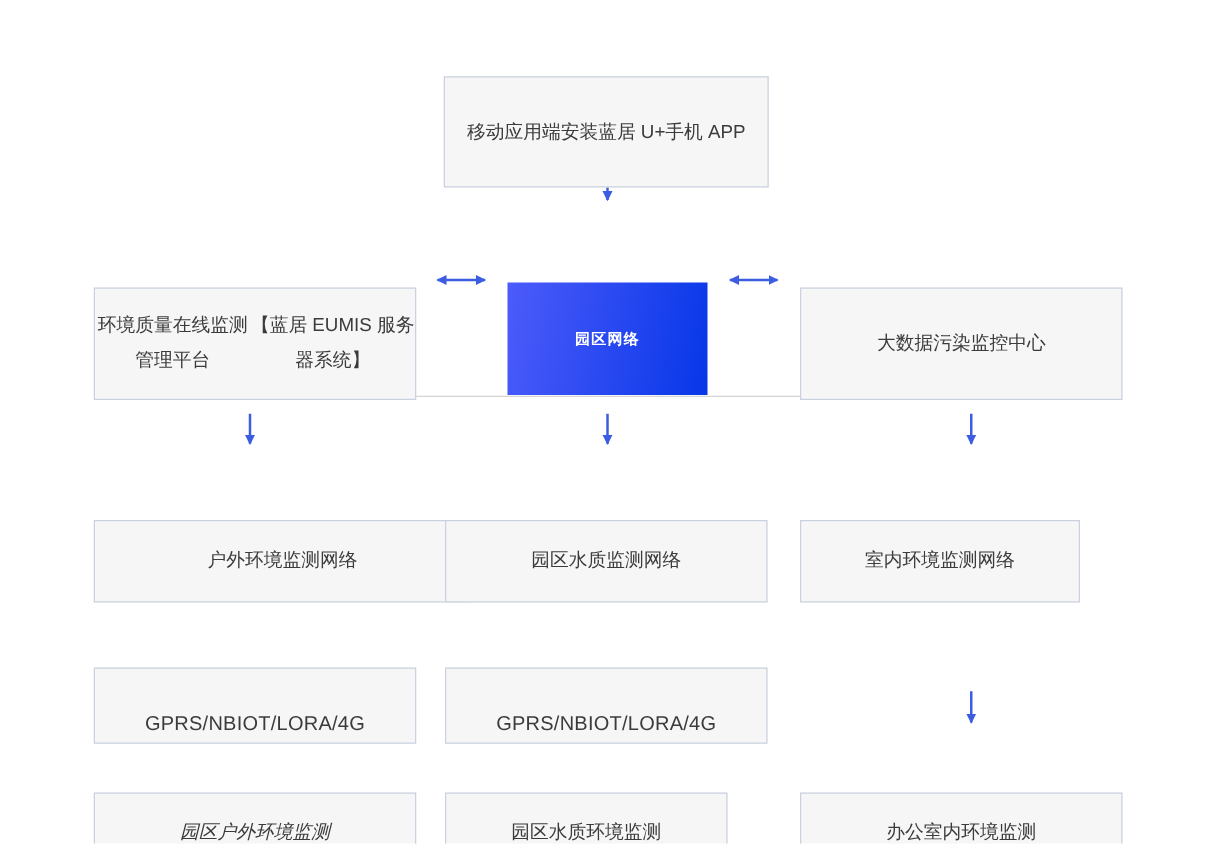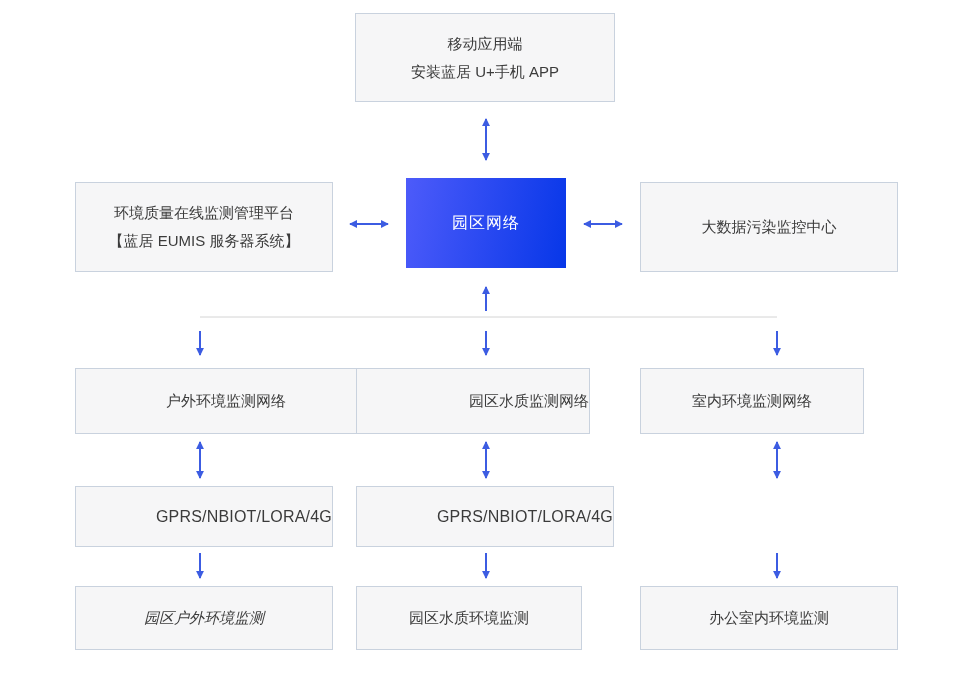--- a/index.html
+++ b/index.html
@@ -4,26 +4,26 @@
 <style>
   html,body{margin:0;padding:0;background:#ffffff;}
   .canvas{
     position:relative;width:972px;height:675px;background:#ffffff;
     font-family:"Liberation Sans","DejaVu Sans",sans-serif;overflow:hidden;
   }
   .arrows{position:absolute;left:0;top:0;}
   .node{
     position:absolute;box-sizing:border-box;
     background:#f6f6f7;border:1px solid #c9d2de;
-    display:flex;flex-direction:column;align-items:center;justify-content:center;
-    text-align:center;color:#3b3b3b;font-size:15px;line-height:28px;
+    display:flex;flex-direction:row;align-items:center;justify-content:center;
+    text-align:center;color:#3b3b3b;font-size:15px;line-height:28px;margin-top:48px;
   }
   .node--accent{
     background:linear-gradient(100deg,#4d5bfa 0%,#0737e8 100%);
-    border:none;color:#ffffff;font-size:16px;letter-spacing:1px;line-height:90px;
+    border:none;color:#ffffff;font-size:12px;letter-spacing:1px;line-height:90px;font-weight:bold;
   }
   .node--protocol{font-size:16px;letter-spacing:0.2px;align-items:flex-end;}
   .node span{display:block;}
 </style>
 </head>
 <body>
 
 <div class="canvas">
 
   <svg class="arrows" width="972" height="675" viewBox="0 0 972 675">
@@ -70,21 +70,21 @@
     <span>园区网络</span>
   </div>
 
   <div class="node" style="left:640px;top:182px;width:258px;height:90px;">
     <span>大数据污染监控中心</span>
   </div>
 
   <div class="node" style="left:75px;top:368px;width:302px;height:66px;">
     <span>户外环境监测网络</span>
   </div>
-  <div class="node" style="left:356px;top:368px;width:234px;height:66px;align-items:flex-end;">
+  <div class="node" style="left:356px;top:368px;width:258px;height:66px;">
     <span>园区水质监测网络</span>
   </div>
   <div class="node" style="left:640px;top:368px;width:224px;height:66px;">
     <span>室内环境监测网络</span>
   </div>
 
   <div class="node node--protocol" style="left:75px;top:486px;width:258px;height:61px;">
     <span>GPRS/NBIOT/LORA/4G</span>
   </div>
   <div class="node node--protocol" style="left:356px;top:486px;width:258px;height:61px;">

